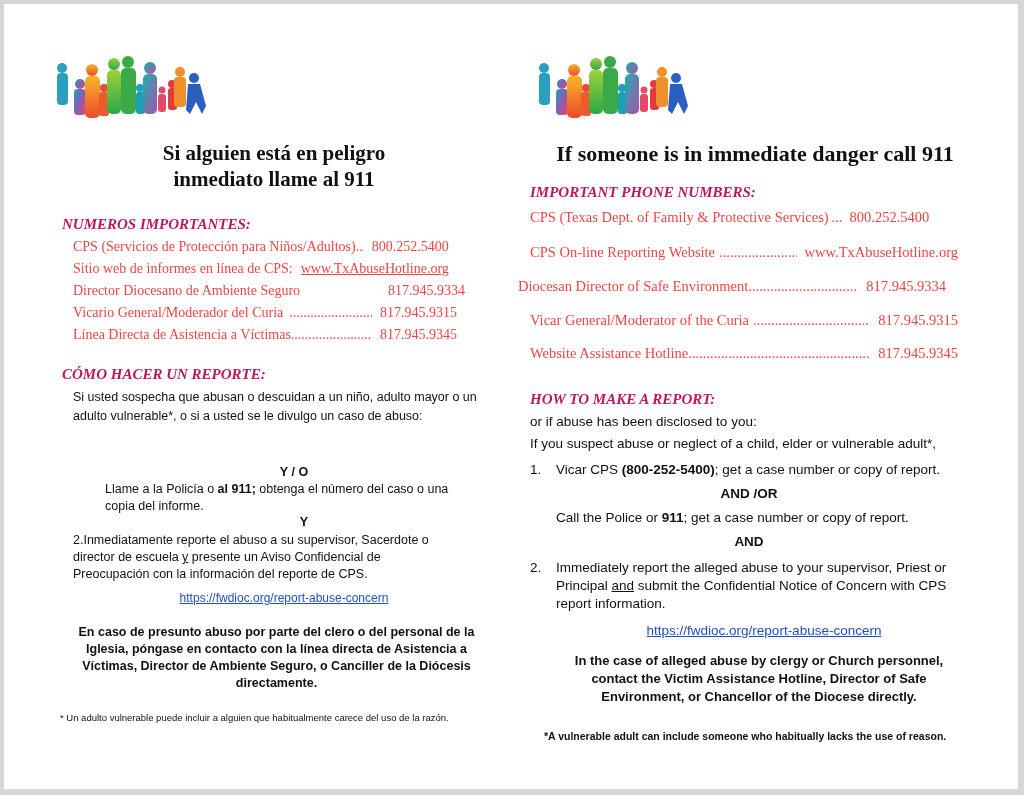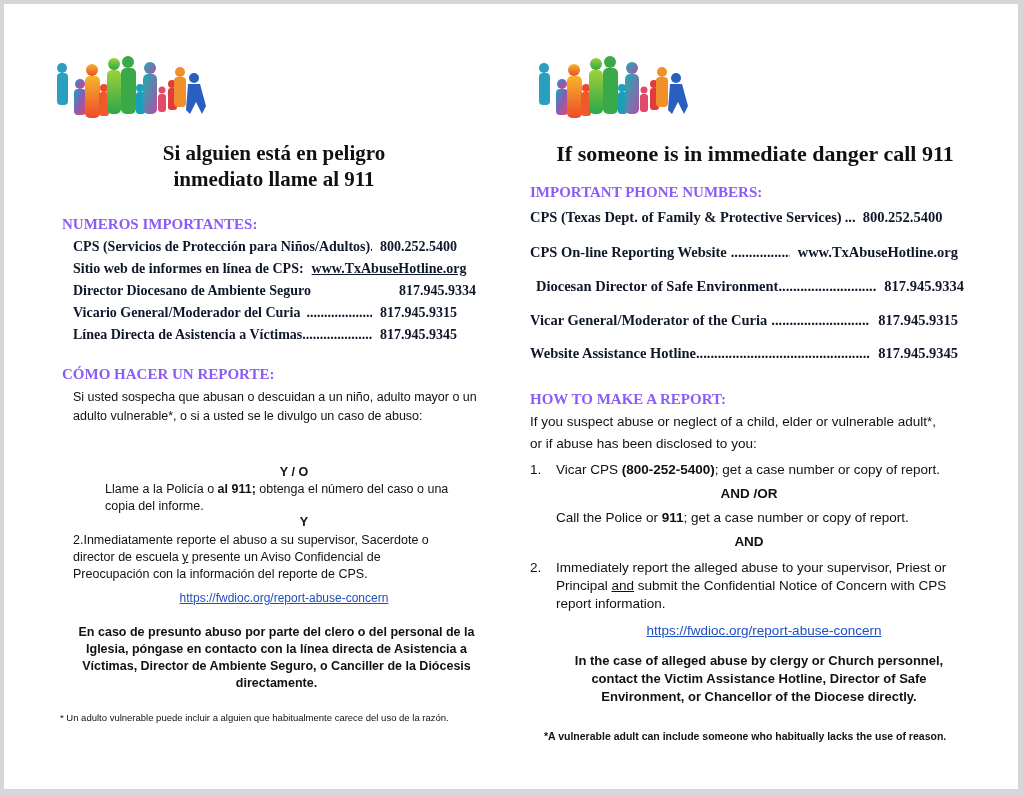--- a/index.html
+++ b/index.html
@@ -1,21 +1,21 @@
 <!DOCTYPE html>
 <html><head>
 <meta charset="utf-8">
 <style>
   html,body{margin:0;padding:0;}
   body{width:1024px;height:795px;background:#d6d6d9;position:relative;overflow:hidden;}
   .page{position:absolute;left:4px;top:4px;width:1014px;height:785px;background:#fff;}
   .logo{position:absolute;width:160px;height:68px;}
   .title{position:absolute;font-family:"Liberation Serif",serif;font-weight:bold;color:#111;text-align:center;}
-  .hdr{position:absolute;font-family:"Liberation Serif",serif;font-weight:bold;color:#8b5cf6;}
-  .row{position:absolute;font-family:"Liberation Serif",serif;font-weight:bold;color:#0f172a;white-space:nowrap;display:flex;}
+  .hdr{position:absolute;font-family:"Liberation Serif",serif;font-weight:bold;color:#be185d;font-style:italic;}
+  .row{position:absolute;font-family:"Liberation Serif",serif;font-weight:normal;color:#ef4444;white-space:nowrap;display:flex;}
   .row .lbl{white-space:nowrap;}
   .row .dots{flex:1;overflow:hidden;white-space:nowrap;}
   .row .dots::before{content:"..............................................................................................................................";letter-spacing:0;}
   .row .val{white-space:nowrap;padding-left:8px;}
   .u{text-decoration:underline;}
   .txt{position:absolute;font-family:"Liberation Sans",sans-serif;color:#111;}
   .center{text-align:center;}
   .link{color:#1f4fbf;text-decoration:underline;}
   b{font-weight:bold;}
 </style>
@@ -168,42 +168,42 @@
     <div class="row" style="left:526px;top:205px;width:428px;font-size:14.5px;">
       <span class="lbl">CPS (Texas Dept. of Family &amp; Protective Services)</span>
         <span class="dots" style="max-width:10px;padding-left:3px;"></span>
         <span class="val">800.252.5400</span>
     </div>
     <div class="row" style="left:526px;top:240px;width:428px;font-size:14.5px;">
       <span class="lbl">CPS On-line Reporting Website</span>
         <span class="dots" style="padding-left:4px;"></span>
         <span class="val">www.TxAbuseHotline.org</span>
     </div>
-    <div class="row" style="left:532px;top:274px;width:428px;font-size:14.5px;">
+    <div class="row" style="left:514px;top:274px;width:428px;font-size:14.5px;">
       <span class="lbl">Diocesan Director of Safe Environment</span>
         <span class="dots"></span>
         <span class="val">817.945.9334</span>
     </div>
     <div class="row" style="left:526px;top:308px;width:428px;font-size:14.5px;">
       <span class="lbl">Vicar General/Moderator of the Curia</span>
         <span class="dots" style="padding-left:4px;"></span>
         <span class="val">817.945.9315</span>
     </div>
     <div class="row" style="left:526px;top:341px;width:428px;font-size:14.5px;">
       <span class="lbl">Website Assistance Hotline</span>
         <span class="dots"></span>
         <span class="val">817.945.9345</span>
     </div>
   </div>
 
   <div class="hdr" style="left:526px;top:387px;font-size:15px;">HOW TO MAKE A REPORT:</div>
 
   <div class="txt" style="left:526px;top:407px;width:450px;font-size:13.5px;line-height:22px;">
+    <div>or if abuse has been disclosed to you:</div>
     <div>If you suspect abuse or neglect of a child, elder or vulnerable adult*,</div>
-    <div>or if abuse has been disclosed to you:</div>
   </div>
 
   <div class="txt" style="left:526px;top:457px;width:450px;font-size:13.5px;line-height:18px;display:flex;">
     <span style="width:26px;">1.</span>
     <span><span>Vicar CPS </span><b>(800-252-5400)</b><span>; get a case number or copy of report.</span></span>
   </div>
 
   <div class="txt center" style="left:700px;top:482px;width:90px;font-size:13.5px;font-weight:bold;">AND /OR</div>
 
   <div class="txt" style="left:552px;top:506px;width:420px;font-size:13.5px;">

